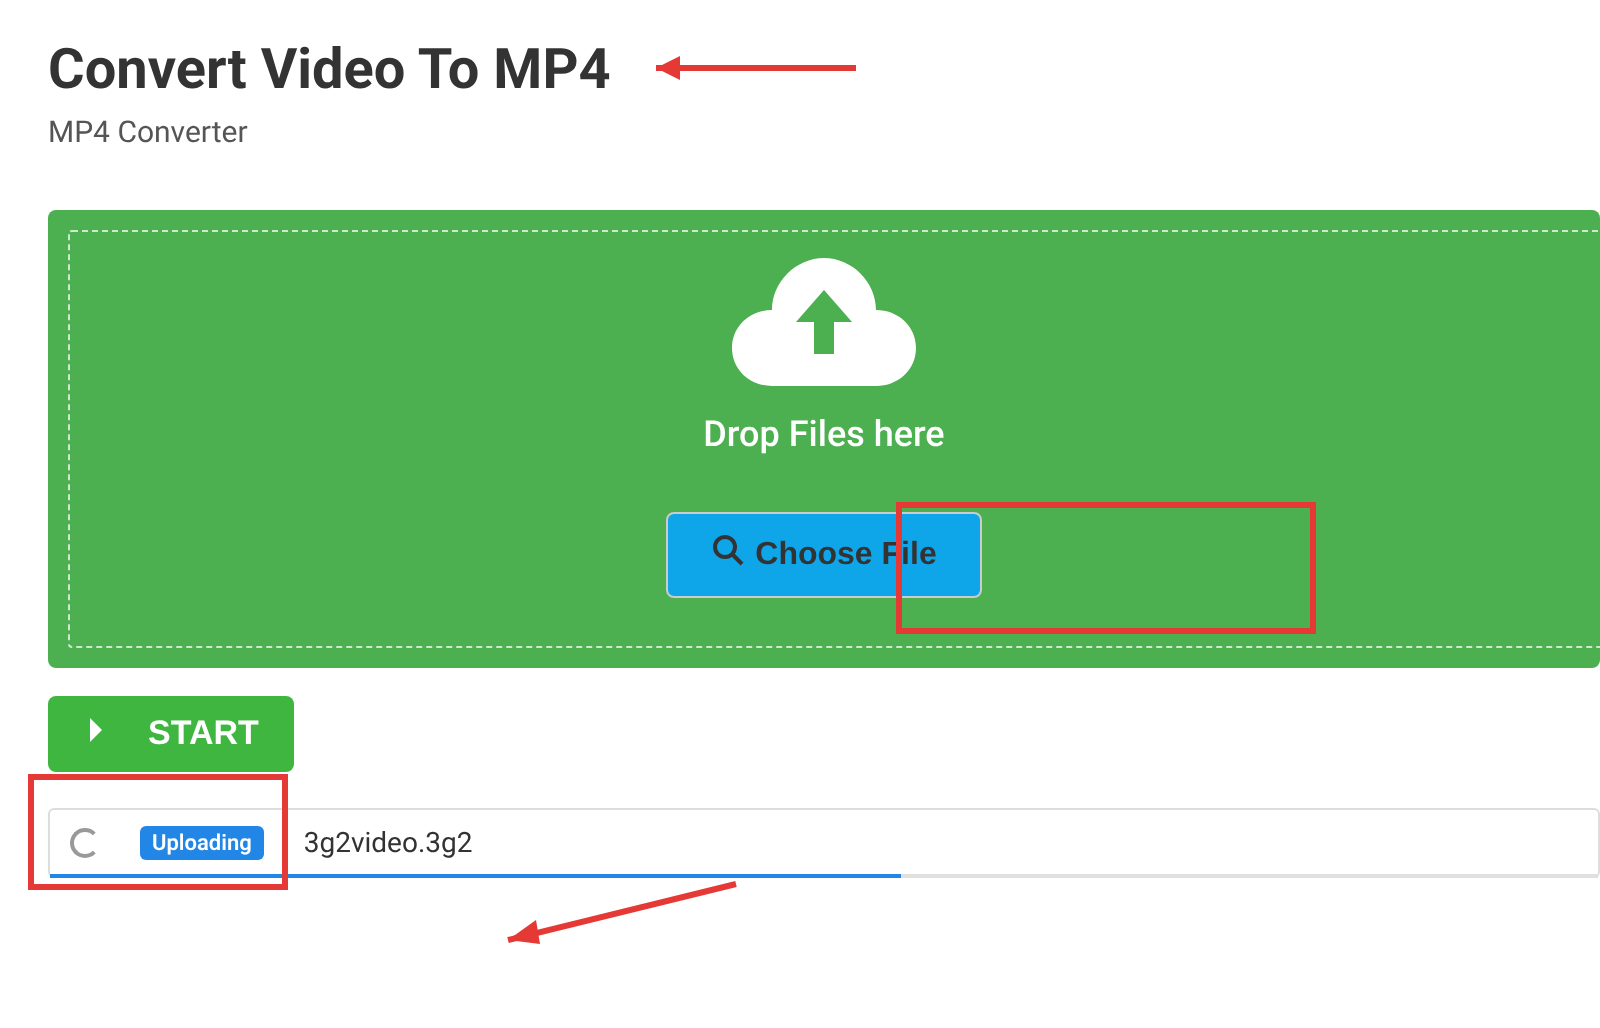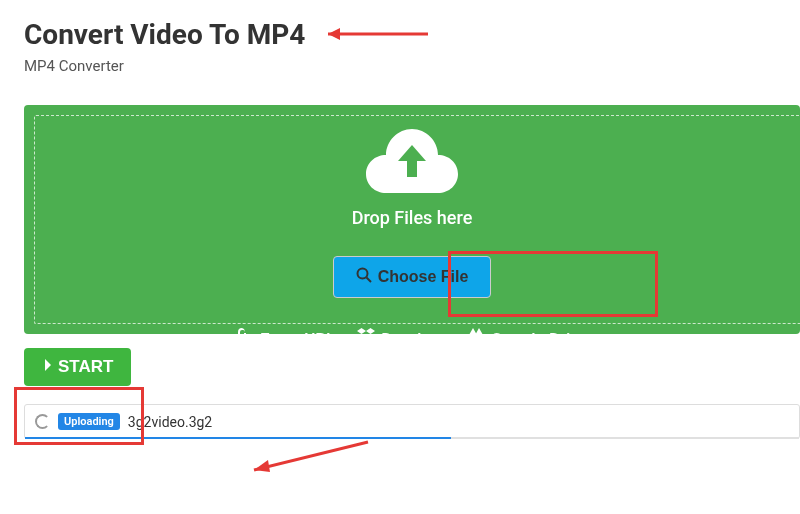--- a/index.html
+++ b/index.html
@@ -88,31 +88,31 @@
     background: #3fb63f;
     color: #fff;
     border: none;
     border-radius: 4px;
     font-size: 17px;
     font-weight: 700;
     padding: 9px 18px;
     cursor: pointer;
     display: inline-flex;
     align-items: center;
-    gap: 4px;
+    gap: 20px;
   }
   .file-row {
     margin: 18px 0 0 24px;
     width: 776px;
     border: 1px solid #ddd;
     border-radius: 3px;
     padding: 8px 10px;
     display: flex;
     align-items: center;
-    gap: 8px;
+    gap: 20px;
     position: relative;
   }
   .spinner {
     width: 15px; height: 15px;
     border: 2px solid #999;
     border-right-color: transparent;
     border-radius: 50%;
   }
   .badge {
     background: #2286e6;
@@ -163,46 +163,20 @@
     <button class="choose-btn">
       <span>
         <svg width="16" height="16" viewBox="0 0 16 16">
             <circle cx="6.5" cy="6.5" r="5" fill="none" stroke="#333" stroke-width="2"></circle>
             <line x1="10.5" y1="10.5" x2="15" y2="15" stroke="#333" stroke-width="2"></line>
           </svg>
       </span>
       <span>Choose File</span>
     </button>
   </div>
-  <div class="links-row">
-    <a>
-      <span>
-        <svg width="18" height="18" viewBox="0 0 18 18">
-            <path fill="#fff" d="M6 0a4 4 0 00-4 4v3a4 4 0 004 4V9a2 2 0 01-2-2V4a2 2 0 012-2h1a2 2 0 012 2V3A4 4 0 006 0zm6 7v2a2 2 0 012 2v3a2 2 0 01-2 2h-1a2 2 0 01-2-2v1a4 4 0 004 4 4 4 0 004-4v-3a4 4 0 00-4-4zM8 5v8h2V5z"></path>
-          </svg>
-      </span>
-      <span>Enter URL</span>
-    </a>
-    <a>
-      <span>
-        <svg width="18" height="18" viewBox="0 0 18 18">
-            <path fill="#fff" d="M4.5 0L0 3l4.5 3L9 3 4.5 0zm9 0L9 3l4.5 3L18 3 13.5 0zM0 9l4.5 3L9 9 4.5 6 0 9zm13.5-3L9 9l4.5 3L18 9l-4.5-3zM4.5 13L9 16l4.5-3L9 10l-4.5 3z"></path>
-          </svg>
-      </span>
-      <span>Dropbox</span>
-    </a>
-    <a>
-      <span>
-        <svg width="18" height="18" viewBox="0 0 18 18">
-            <path fill="#fff" d="M6 0l6 10.5H6L0 10.5 6 0zm6 0l6 10.5-3 5.5-6-10.5L12 0zM0 10.5h12l-3 5.5H3L0 10.5z"></path>
-          </svg>
-      </span>
-      <span>Google Drive</span>
-    </a>
-  </div>
 </div>
 
 <div class="start-row">
   <button class="start-btn">
     <span>
       <svg width="12" height="14" viewBox="0 0 12 14">
           <path fill="#fff" d="M3 1l6 6-6 6V1z"></path>
         </svg>
     </span>
     <span>START</span>

